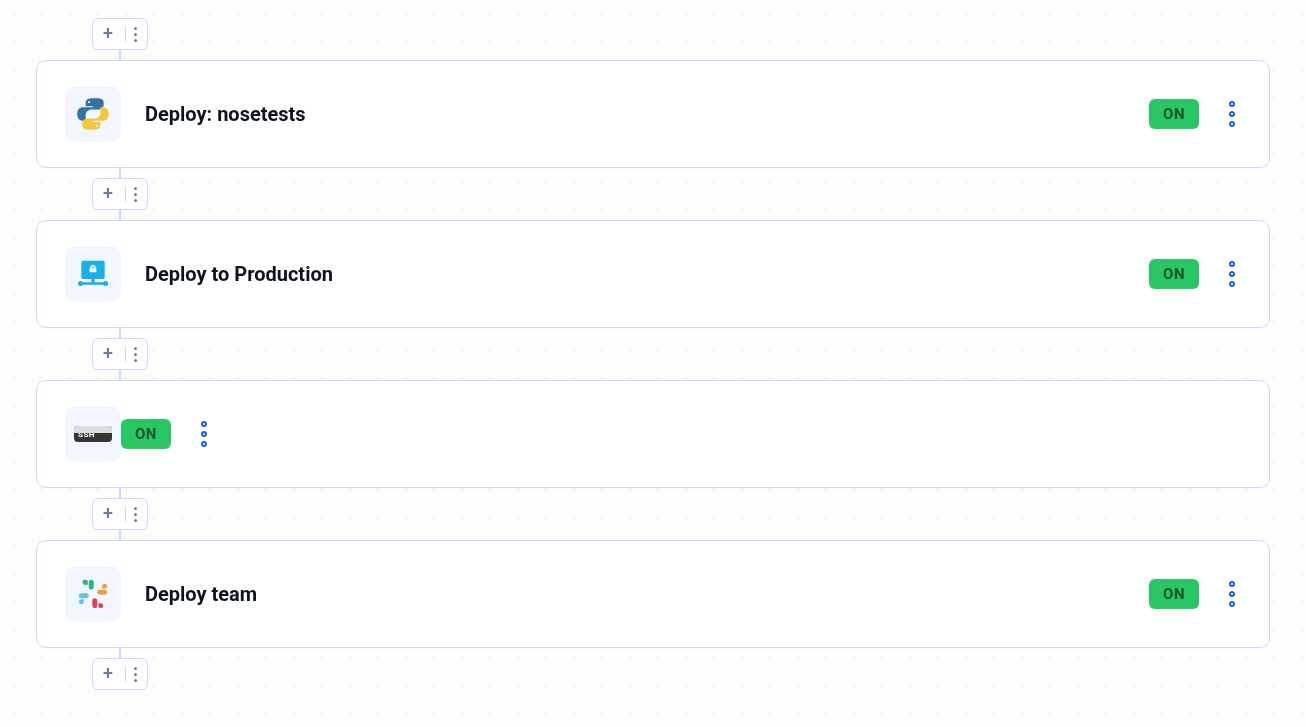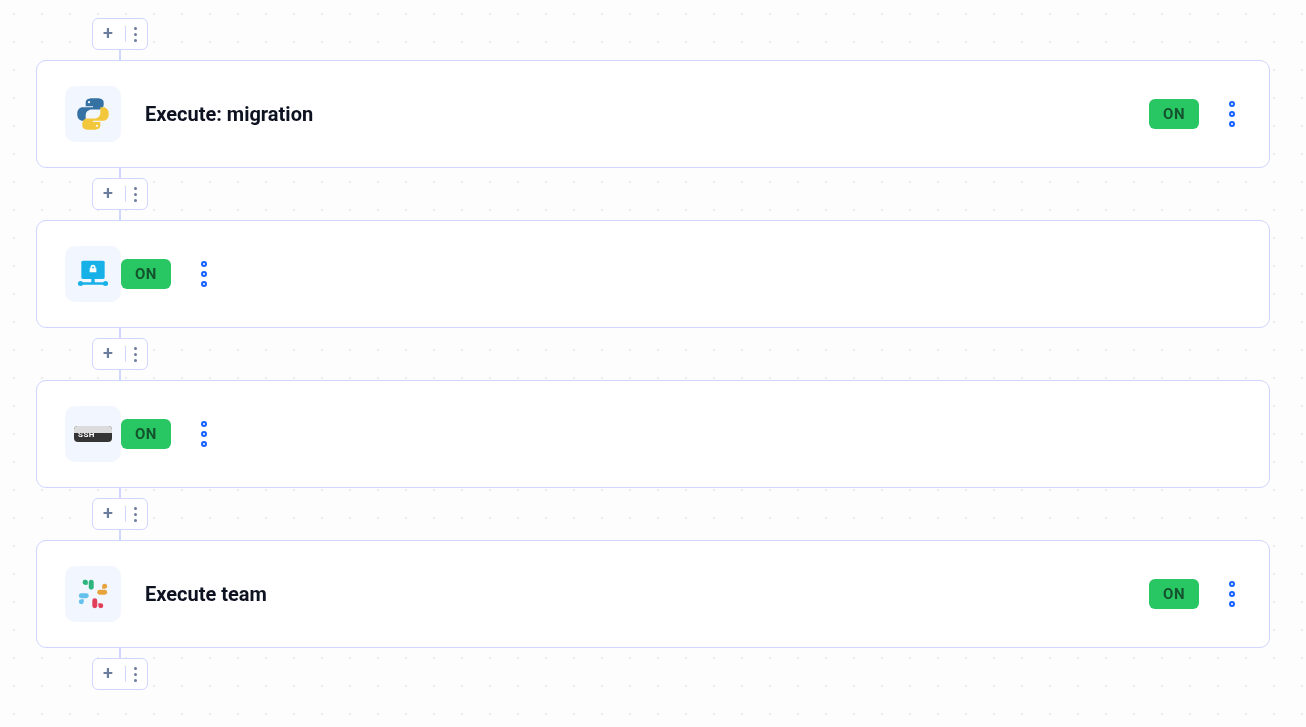--- a/index.html
+++ b/index.html
@@ -142,21 +142,21 @@
     <div class="vline"></div>
   </div>
 
   <div class="step-card">
     <div class="step-icon">
       <svg width="36" height="36" viewBox="0 0 64 64">
         <path fill="#3671a3" d="M31 4c-10 0-12 4-12 8v6h13v2H14c-6 0-10 4-10 12s4 12 10 12h5V34c0-6 5-10 11-10h12c5 0 9-4 9-9v-3c0-4-2-8-12-8H31zm-6 5a2 2 0 1 1 0 4 2 2 0 0 1 0-4z"></path>
         <path fill="#f2c73c" d="M33 60c10 0 12-4 12-8v-6H32v-2h18c6 0 10-4 10-12S56 20 50 20h-5v10c0 6-5 10-11 10H22c-5 0-9 4-9 9v3c0 4 2 8 12 8h8zm6-5a2 2 0 1 1 0-4 2 2 0 0 1 0 4z"></path>
       </svg>
     </div>
-    <div class="step-title">Execute: migration</div>
+    <div class="step-title">Deploy: nosetests</div>
     <div class="toggle-on">ON</div>
     <div class="step-menu">
         <span></span>
         <span></span>
         <span></span>
       </div>
   </div>
 
   <div class="connector-wrap">
     <div class="vline"></div>
@@ -178,20 +178,21 @@
         <rect x="10" y="8" width="28" height="22" rx="2" fill="#17b1e8"></rect>
         <rect x="13" y="11" width="22" height="16" rx="1" fill="#17b1e8"></rect>
         <path d="M21 14v10h6V14l2 0-5-5-5 5z" fill="none"></path>
         <path d="M24 13a3 3 0 0 0-3 3v1h-1v5h8v-5h-1v-1a3 3 0 0 0-3-3zm0 2a1 1 0 0 1 1 1v1h-2v-1a1 1 0 0 1 1-1z" fill="#fff"></path>
         <rect x="6" y="34" width="36" height="3" rx="1.5" fill="#17b1e8"></rect>
         <rect x="22" y="30" width="4" height="6" fill="#17b1e8"></rect>
         <circle cx="9" cy="35.5" r="3" fill="#17b1e8"></circle>
         <circle cx="39" cy="35.5" r="3" fill="#17b1e8"></circle>
       </svg>
     </div>
+    <div class="step-title">Deploy to Production</div>
     <div class="toggle-on">ON</div>
     <div class="step-menu">
         <span></span>
         <span></span>
         <span></span>
       </div>
   </div>
 
   <div class="connector-wrap">
     <div class="vline"></div>
@@ -243,21 +244,21 @@
           <rect x="9.5" y="7.5" width="7" height="3.5" fill="#2db57d" transform="rotate(0)" style="display:none"></rect>
         <path d="M16.5 11H13a3.5 3.5 0 1 1 3.5-3.5V11z" fill="#2db57d"></path>
         <rect x="30" y="18" width="14" height="7" rx="3.5" fill="#e8a33d"></rect>
         <path d="M37 16.5V13a3.5 3.5 0 1 1 3.5 3.5H37z" fill="#e8a33d"></path>
         <rect x="23" y="30" width="7" height="14" rx="3.5" fill="#e23e5a"></rect>
         <path d="M31.5 37H35a3.5 3.5 0 1 1-3.5 3.5V37z" fill="#e23e5a"></path>
         <rect x="4" y="23" width="14" height="7" rx="3.5" fill="#63c1ec"></rect>
         <path d="M11 31.5V35a3.5 3.5 0 1 1-3.5-3.5H11z" fill="#63c1ec"></path>
       </svg>
     </div>
-    <div class="step-title">Execute team</div>
+    <div class="step-title">Deploy team</div>
     <div class="toggle-on">ON</div>
     <div class="step-menu">
         <span></span>
         <span></span>
         <span></span>
       </div>
   </div>
 
   <div class="connector-wrap">
     <div class="vline"></div>

